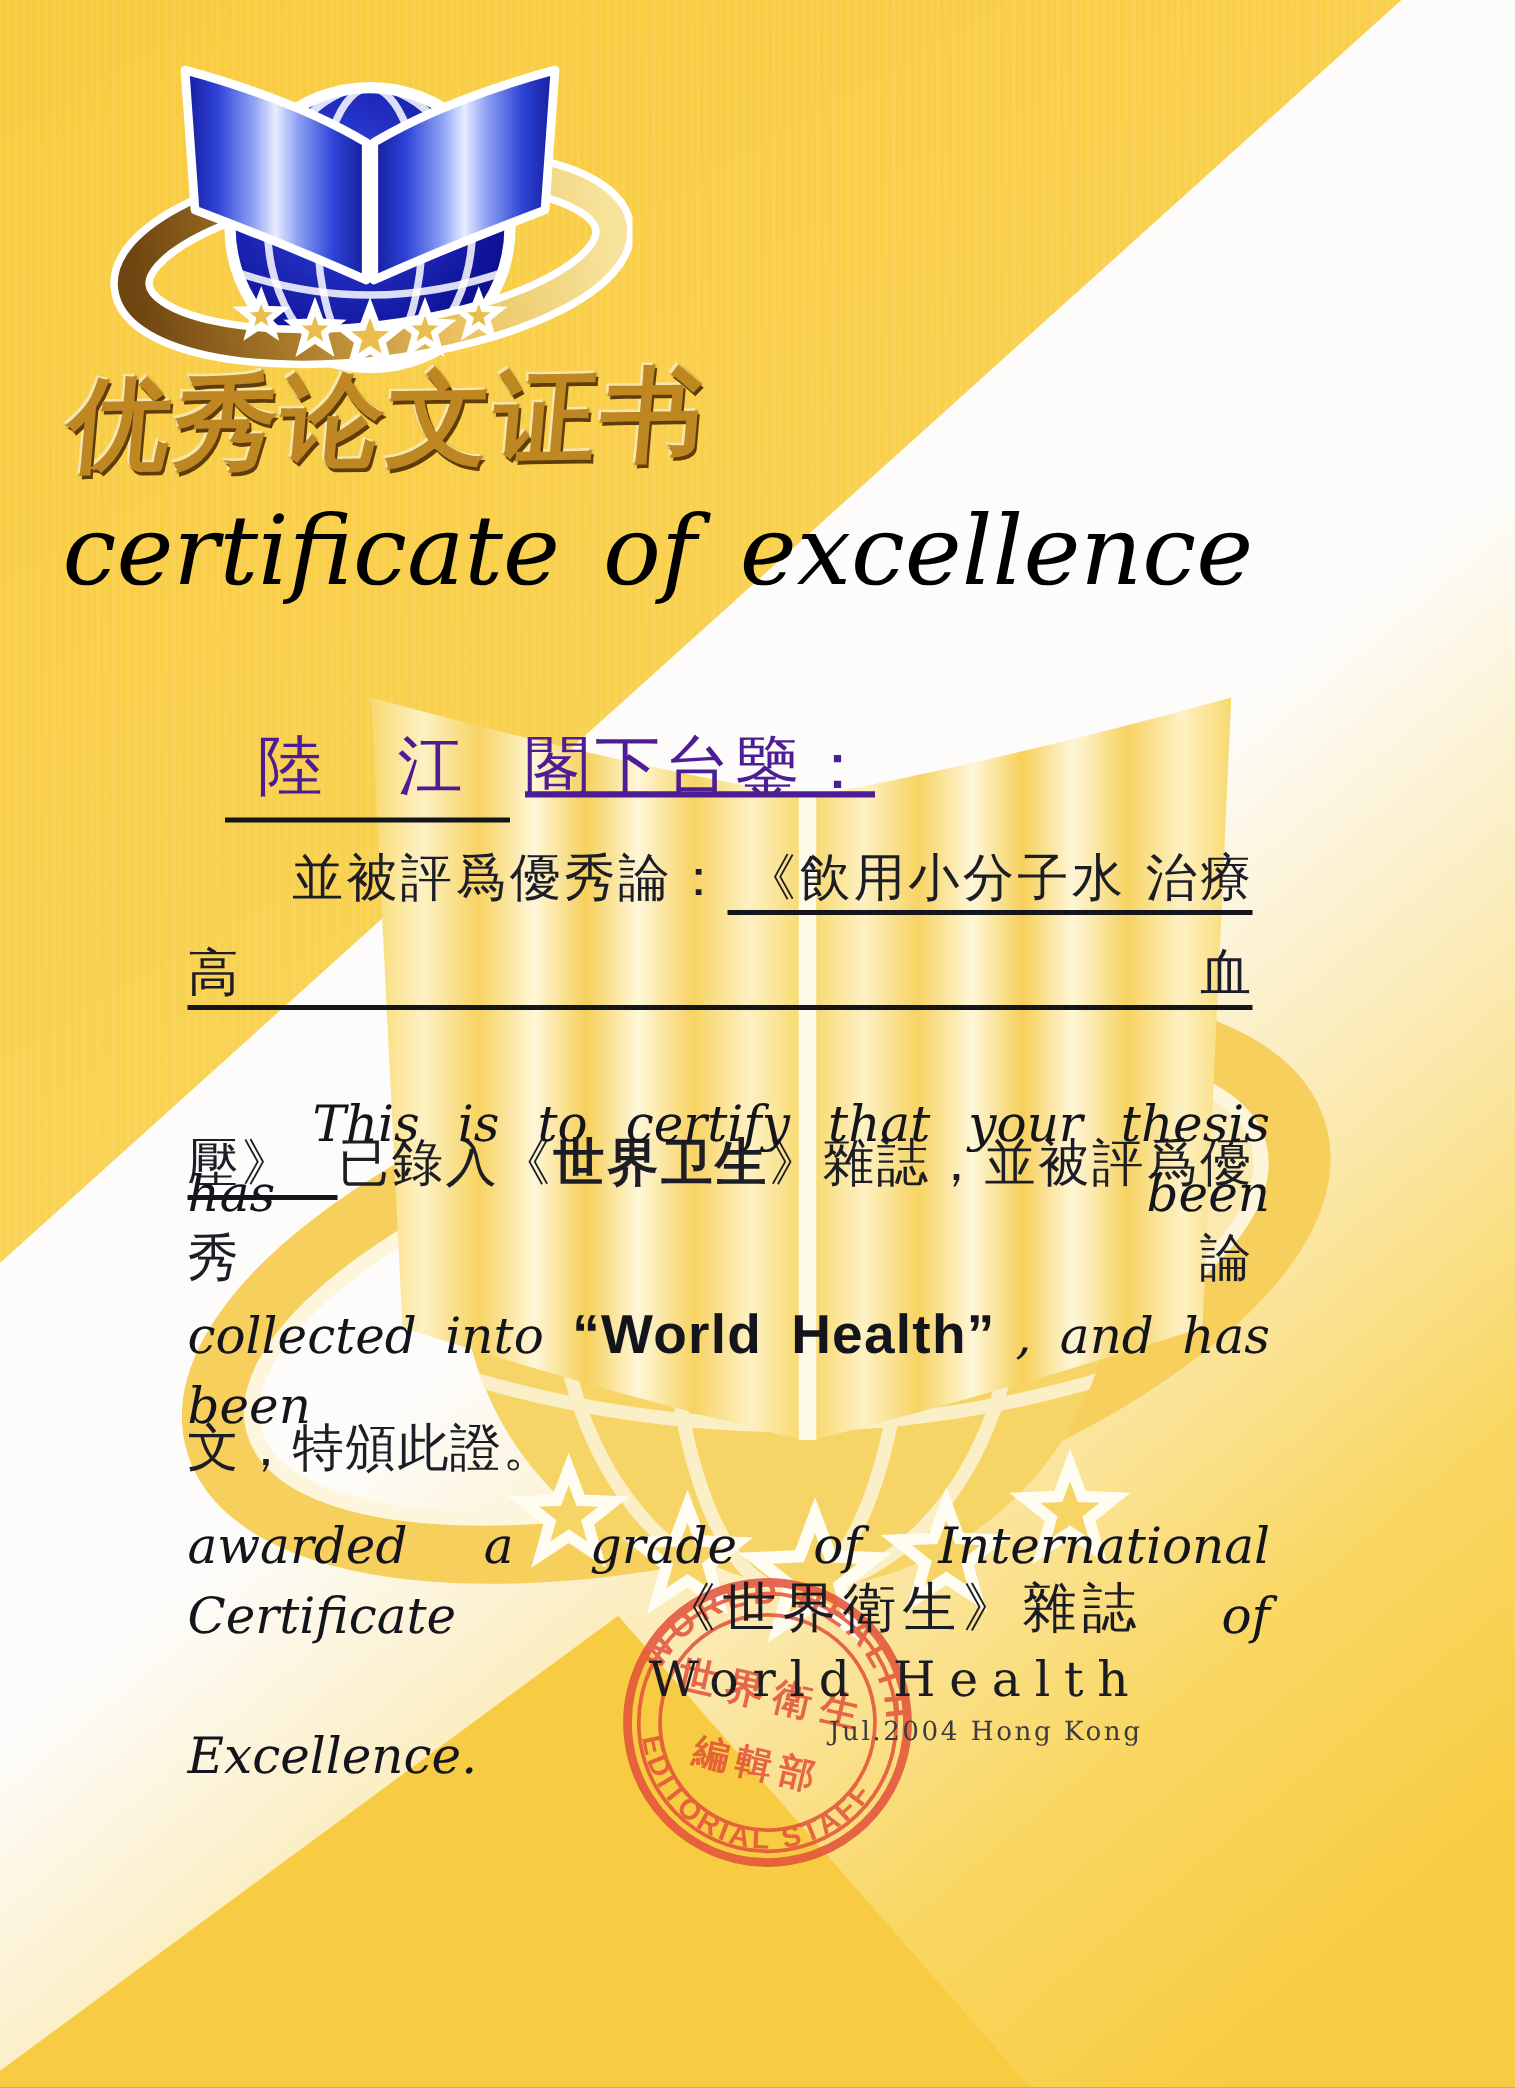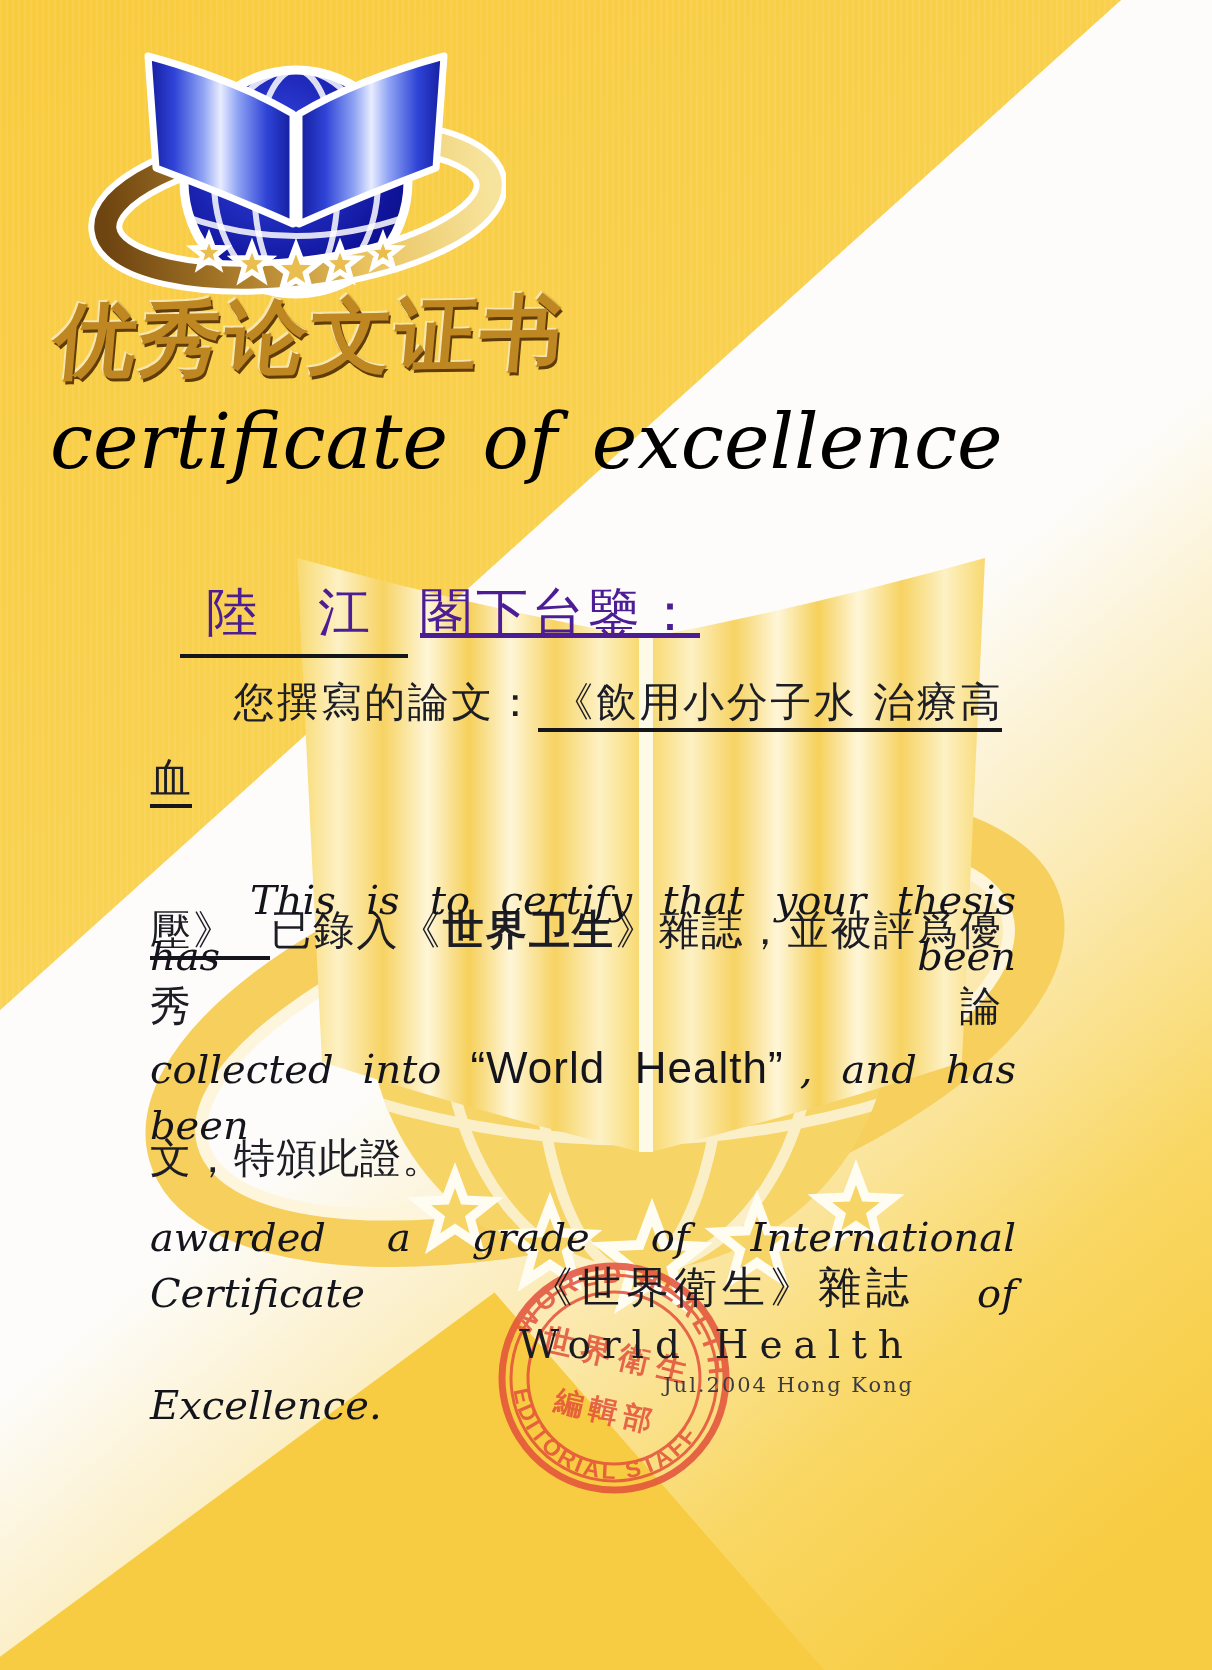--- a/index.html
+++ b/index.html
@@ -61,21 +61,21 @@
   .u-lead{padding-left:14px;}
   .u-tail{padding-right:34px;}
   .b-cn{font-weight:bold;}
   .para-en{
     position:absolute;left:150px;top:872px;width:866px;
     font-family:"DejaVu Serif",serif;font-style:italic;
     font-size:40px;line-height:56px;color:#14141d;word-spacing:7px;
   }
   .en-indent{text-indent:100px;}
   .wh-emph{
-    font-family:"Liberation Sans",sans-serif;font-style:normal;font-weight:normal;
+    font-family:"Liberation Sans",sans-serif;font-style:normal;font-weight:bold;
     font-size:44px;letter-spacing:1px;margin-right:16px;
   }
   
   .stamp{position:absolute;left:482px;top:1246px;width:264px;height:264px;opacity:.85;}
   .footer{
     position:absolute;left:314px;top:1262px;width:600px;text-align:right;color:#1b1b22;
   }
   .footer-cn{font-family:"DejaVu Sans",sans-serif;font-size:43px;letter-spacing:5px;line-height:1.2;}
   .footer-en{font-family:"DejaVu Serif",serif;font-size:39px;letter-spacing:11px;margin-top:8px;}
   .footer-date{font-family:"DejaVu Serif",serif;font-size:21px;letter-spacing:2px;color:#3a3a40;margin-top:6px;}
@@ -184,21 +184,21 @@
       <use href="#star" transform="translate(295,243) scale(17)" stroke-width="0.3"></use>
     </g>
   </svg>
 
   <div class="title-cn">优秀论文证书</div>
   <div class="title-en">certificate of excellence</div>
 
   <div class="name-line"><span class="name-underline">陸　江</span><span>閣下台鑒：</span></div>
 
   <div class="para-cn">
-    <div class="jline"><span style="display:inline-block;width:82px;"></span><span>您撰寫的論文：</span><span class="u-cn u-lead">《飲用小分子水  治療高血</span></div>
+    <div class="jline"><span style="display:inline-block;width:82px;"></span><span>並被評爲優秀論：</span><span class="u-cn u-lead">《飲用小分子水  治療高血</span></div>
     <div class="jline"><span class="u-cn u-tail">壓》</span><span>已錄入《</span><span class="b-cn">世界卫生</span><span>》雜誌，並被評爲優秀論</span></div>
     <div>文，特頒此證。</div>
   </div>
 
   <div class="para-en">
     <div class="jline en-indent">This is to certify that your thesis has been</div>
     <div class="jline"><span>collected into</span> <span class="wh-emph">“World Health”</span><span>, and has been</span></div>
     <div class="jline">awarded a grade of International Certificate of</div>
     <div>Excellence.</div>
   </div>

